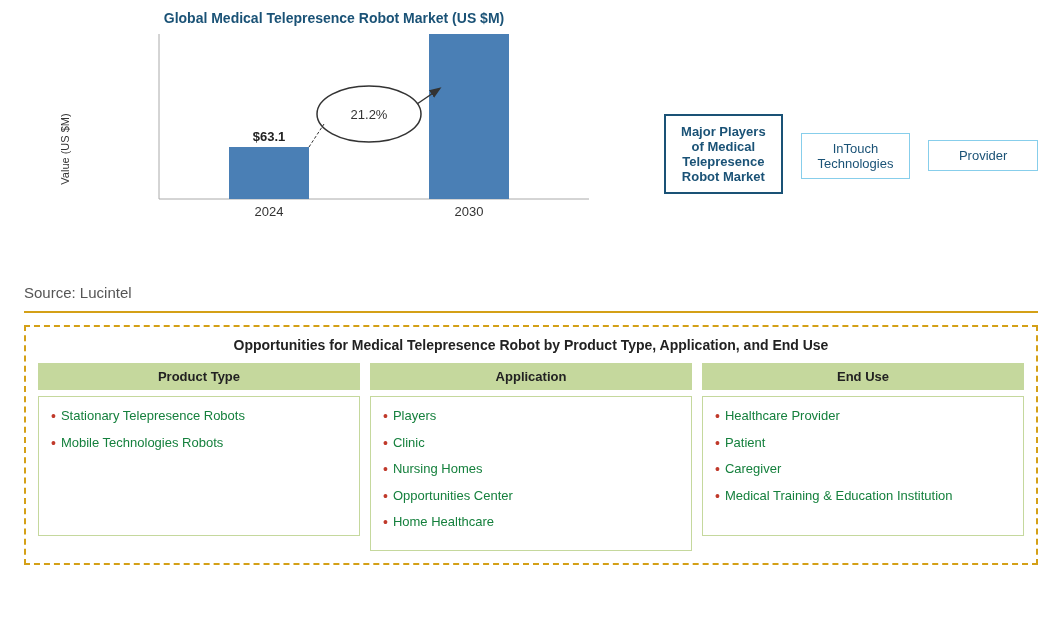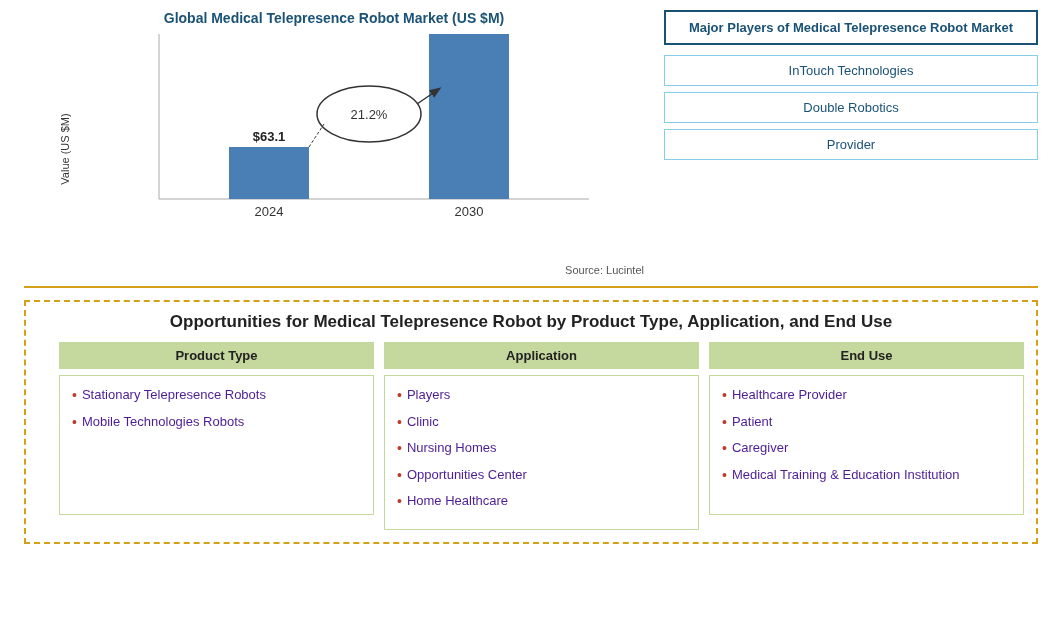--- a/index.html
+++ b/index.html
@@ -60,31 +60,31 @@
       white-space: nowrap;
     }
 
     .chart-svg-container {
       flex: 1;
       height: 100%;
       position: relative;
     }
 
     .source-text {
-      text-align: right;
-      font-size: 11px;
+      text-align: left;
+      font-size: 15px;
       color: #555;
-      margin-top: 0;
+      margin-top: 20px;
     }
 
     
     .players-area {
       flex: 1;
       display: flex;
-      flex-direction: column;
+      flex-direction: row;
       align-items: center;
       gap: 6px;
     }
 
     .players-title-box {
       border: 2px solid #1a5276;
       padding: 8px 15px;
       text-align: center;
       font-weight: bold;
       color: #1a5276;
@@ -94,43 +94,43 @@
     }
 
     .player-box {
       border: 1.5px solid #87ceeb;
       padding: 7px 10px;
       text-align: center;
       width: 100%;
       color: #1a5276;
       font-size: 13px;
       background: #fff;
+      margin-left: 12px;
     }
 
     
     .bottom-section {
       margin-top: 12px;
       border: 2px dashed #d4a017;
       padding: 10px 12px 12px 12px;
     }
 
     .bottom-title {
       text-align: center;
       font-weight: bold;
-      font-size: 17px;
+      font-size: 14px;
       color: #222;
       margin-bottom: 10px;
     }
 
     .columns-container {
       display: flex;
       flex-direction: row;
       gap: 10px;
       align-items: flex-start;
-      margin-left: 21px;
     }
 
     .column {
       flex: 1;
       display: flex;
       flex-direction: column;
       gap: 0;
     }
 
     .column-header {
@@ -159,21 +159,21 @@
     }
 
     .bullet-item .bullet {
       color: #c0392b;
       margin-right: 5px;
       font-size: 14px;
       flex-shrink: 0;
     }
 
     .bullet-item .item-text {
-      color: #4c1d95;
+      color: #15803d;
     }
   </style>
 </head>
 <body>
 
 <div class="main-container">
 
   <div class="top-section">
 
     <div class="chart-area">
@@ -213,21 +213,20 @@
         </div>
       </div>
 
       <div class="source-text">Source: Lucintel</div>
     </div>
 
     <div class="players-area">
       <div class="players-title-box">Major Players of Medical Telepresence Robot Market</div>
 
       <div class="player-box">InTouch Technologies</div>
-      <div class="player-box">Double Robotics</div>
       <div class="player-box">Provider</div>
     </div>
 
   </div>
 
   <div class="bottom-section">
     <div class="bottom-title">Opportunities for Medical Telepresence Robot by Product Type, Application, and End Use</div>
 
     <div class="columns-container">
 

